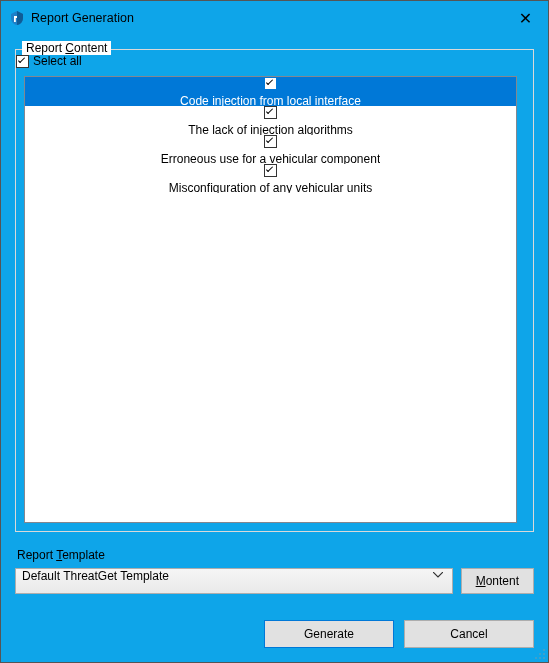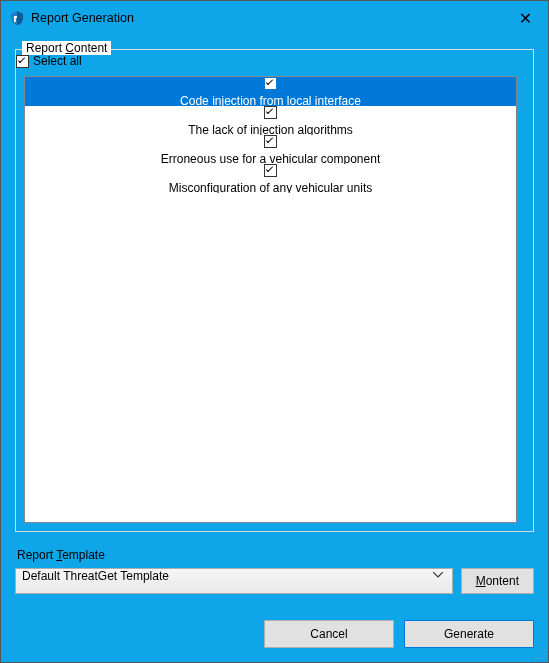--- a/index.html
+++ b/index.html
@@ -275,22 +275,22 @@
         </div>
         <div class="btn">
           <span></span>
             <span class="underline-accel">M</span>
             <span>ontent</span>
         </div>
       </div>
     </div>
 
     <div class="btn-row">
+      <div class="btn primary">Generate</div>
       <div class="btn">Cancel</div>
-      <div class="btn primary">Generate</div>
     </div>
 
     <span class="resize-grip">
       <svg viewBox="0 0 12 12" width="12" height="12">
         <circle cx="10" cy="2" r="1" fill="#999"></circle>
         <circle cx="10" cy="6" r="1" fill="#999"></circle>
         <circle cx="6" cy="6" r="1" fill="#999"></circle>
         <circle cx="10" cy="10" r="1" fill="#999"></circle>
         <circle cx="6" cy="10" r="1" fill="#999"></circle>
         <circle cx="2" cy="10" r="1" fill="#999"></circle>

